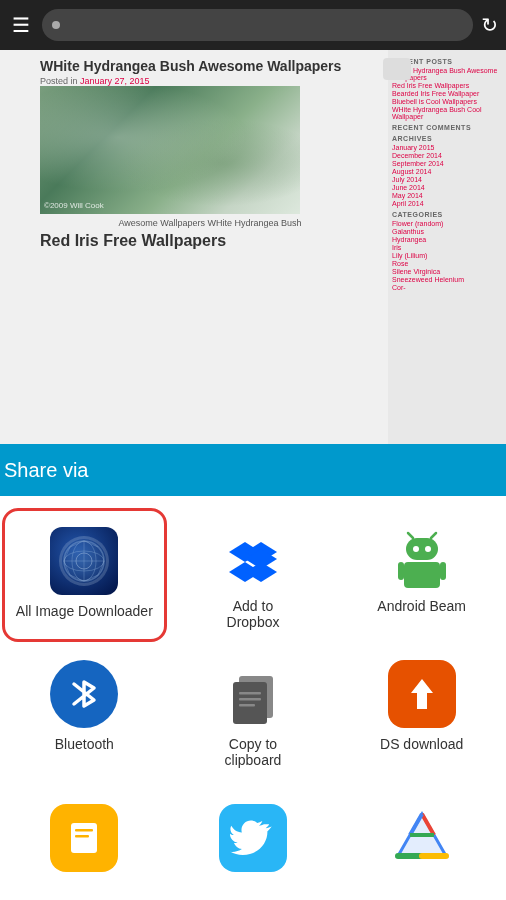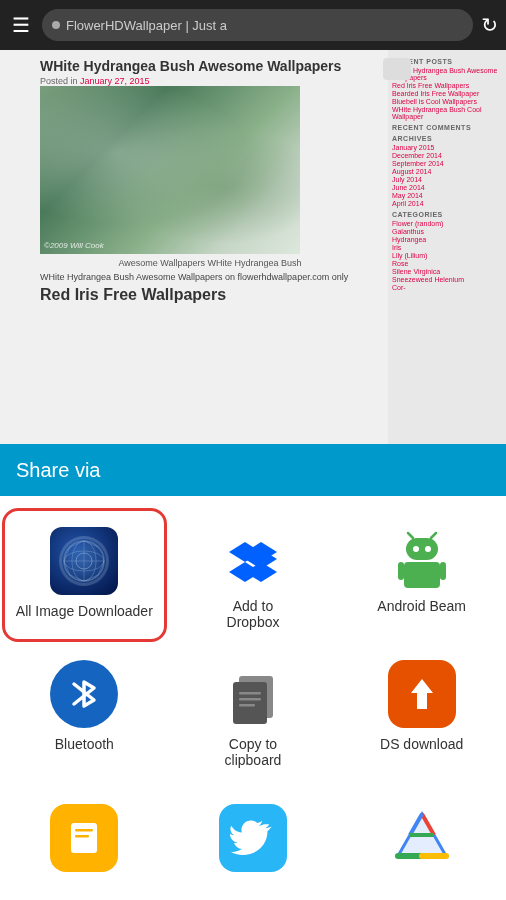--- a/index.html
+++ b/index.html
@@ -83,26 +83,25 @@
     .post-meta {
       font-size: 9px;
       color: #666;
       margin-bottom: 0;
     }
     .post-meta span {
       color: #d04;
     }
     .post-image {
       width: 260px;
-      height: 168px;
+      height: 128px;
       background: linear-gradient(135deg, #7a9e7e 0%, #4a7a5a 30%, #8ab08a 60%, #c5d5c5 80%, #dde8dd 100%);
       position: relative;
       margin-bottom: 4px;
       overflow: hidden;
-      font-style: italic;
     }
     .post-image::before {
       content: '';
       position: absolute;
       inset: 0;
       background: 
         radial-gradient(ellipse at 30% 40%, rgba(255,255,255,0.3) 0%, transparent 50%),
         radial-gradient(ellipse at 70% 60%, rgba(100,140,100,0.5) 0%, transparent 40%);
     }
     .image-copyright {
@@ -177,21 +176,21 @@
       left: 0;
       right: 0;
       background: #fff;
       z-index: 10;
     }
     .share-header {
       background: #0099cc;
       height: 52px;
       display: flex;
       align-items: center;
-      padding: 0 16px;
+      padding: 0 4px;
     }
     .share-title {
       color: #fff;
       font-size: 20px;
       font-weight: 500;
     }
     .share-grid {
       display: grid;
       grid-template-columns: repeat(3, 1fr);
       padding: 10px 0;
@@ -322,37 +321,35 @@
       justify-content: center;
     }
   </style>
 </head>
 <body>
 
 <div class="browser-bar">
   <span class="menu-icon">☰</span>
   <div class="address-bar">
     <div class="circle-icon"></div>
-    <span class="address-text">FlowerHDWallpaper | Just a</span>
   </div>
   <span class="refresh-icon">↻</span>
 </div>
 
 <div class="webpage">
   <div class="webpage-inner">
     <div class="main-content">
       <div class="post-title">WHite Hydrangea Bush Awesome Wallpapers</div>
       <div class="post-meta">
         Posted in <span>January 27, 2015</span>
       </div>
       <div class="post-image">
         <span class="image-copyright">©2009 Will Cook</span>
       </div>
       <div class="image-caption">Awesome Wallpapers WHite Hydrangea Bush</div>
-      <div class="post-desc">WHite Hydrangea Bush Awesome Wallpapers on flowerhdwallpaper.com only</div>
       <div class="post-title-2">Red Iris Free Wallpapers</div>
     </div>
     <div class="sidebar">
       <div class="sidebar-section-title">RECENT POSTS</div>
       <a>WHite Hydrangea Bush Awesome Wallpapers</a>
       <a>Red Iris Free Wallpapers</a>
       <a>Bearded Iris Free Wallpaper</a>
       <a>Bluebell is Cool Wallpapers</a>
       <a>WHite Hydrangea Bush Cool Wallpaper</a>
       <div class="sidebar-section-title">RECENT COMMENTS</div>

